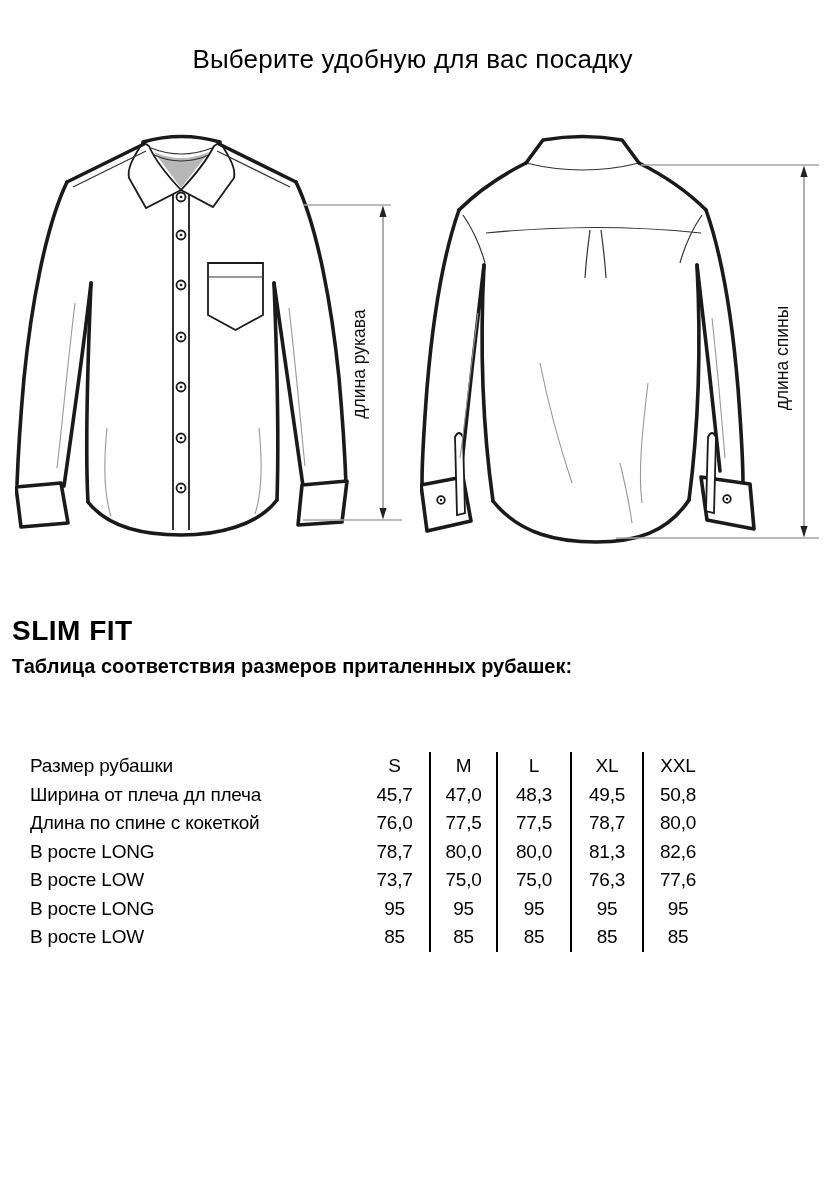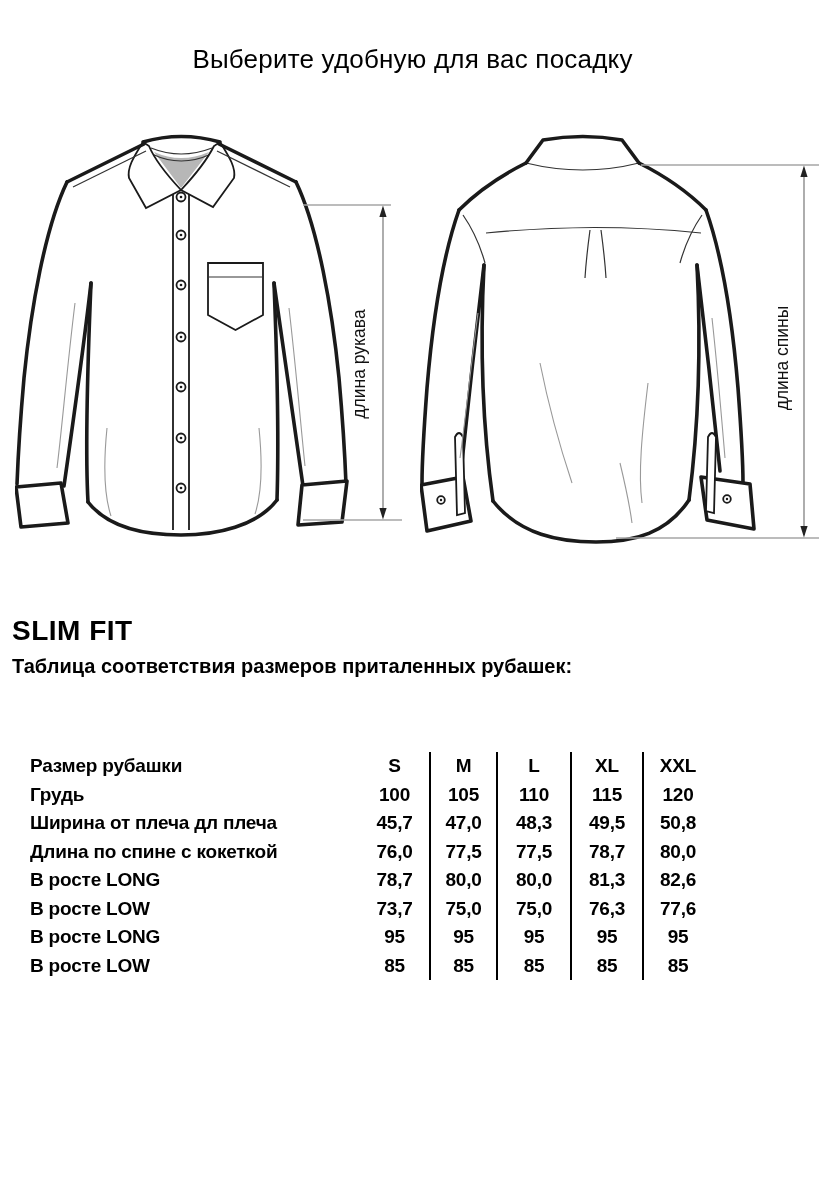--- a/index.html
+++ b/index.html
@@ -37,21 +37,21 @@
     position:absolute; top:615px; left:12px;
     font-size:28px; font-weight:700; letter-spacing:0.5px;
   }
   .table-caption{
     position:absolute; top:655px; left:12px;
     font-size:20px; font-weight:700;
   }
   .size-table{
     position:absolute; top:752px; left:30px; width:682px;
     border-collapse:collapse; table-layout:fixed;
-    font-size:19px; letter-spacing:-0.2px;font-weight:bold;
+    font-size:19px; letter-spacing:-0.2px;
   }
   .size-table td{height:28.5px; padding:0; vertical-align:middle; line-height:1.15;}
   .size-table td.label{text-align:left;}
   .size-table td.val{text-align:center;}
   .size-table td.val + td.val{border-left:2px solid var(--divider);}
   .size-table tr.tall td{height:54px;}
 </style>
 </head>
 <body>
 
@@ -223,30 +223,20 @@
           <div>Размер рубашки</div>
         </td>
         <td class="val">S</td>
         <td class="val">M</td>
         <td class="val">L</td>
         <td class="val">XL</td>
         <td class="val">XXL</td>
       </tr>
       <tr>
         <td class="label">
-          <div>Грудь</div>
-        </td>
-        <td class="val">100</td>
-        <td class="val">105</td>
-        <td class="val">110</td>
-        <td class="val">115</td>
-        <td class="val">120</td>
-      </tr>
-      <tr>
-        <td class="label">
           <div>Ширина от плеча дл плеча</div>
         </td>
         <td class="val">45,7</td>
         <td class="val">47,0</td>
         <td class="val">48,3</td>
         <td class="val">49,5</td>
         <td class="val">50,8</td>
       </tr>
       <tr>
         <td class="label">

